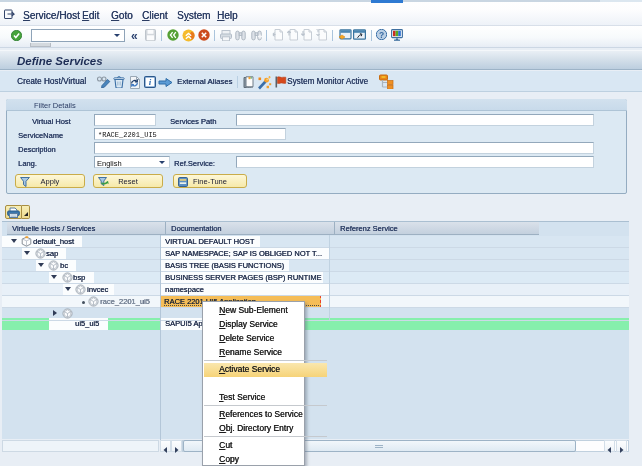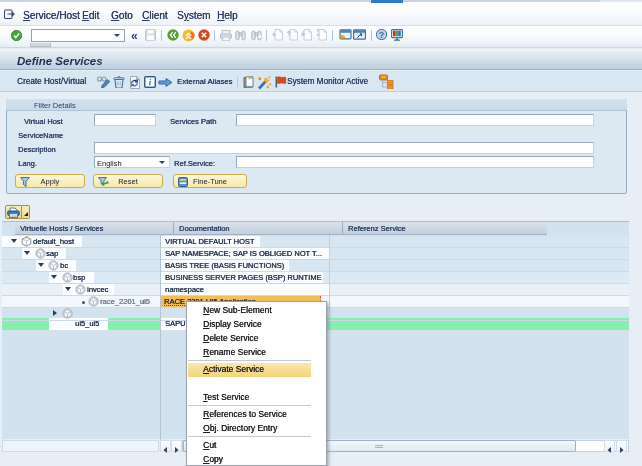--- a/index.html
+++ b/index.html
@@ -28,35 +28,35 @@
 #fhead span{position:absolute;left:8px;top:2px;font-size:7.5px;color:#2b3c63;margin-left:20px;}
 .flb{position:absolute;font-size:7.5px;color:#2b3c63;text-shadow:0.3px 0 0 #2b3c63;}
 .inp{position:absolute;background:#fff;border:1px solid #93a8bb;border-bottom-color:#c3d2de;border-right-color:#c3d2de;height:12px;font-size:7.5px;}
 .ybtn{position:absolute;top:174px;height:14px;background:linear-gradient(#fdf7d8,#f6e9a9);border:1px solid #c9ac49;border-radius:3px;font-size:7.5px;color:#223;text-align:center;}
 
 #mtb1{left:5px;top:205px;width:17px;height:14px;background:linear-gradient(#f7eeb6,#edda8f);border:1px solid #a98e41;border-radius:2px 0 0 2px;}
 #mtb2{left:22px;top:205px;width:8px;height:14px;background:linear-gradient(#f7eeb6,#edda8f);border:1px solid #a98e41;border-left:none;border-radius:0 2px 2px 0;}
 #mtb2 .c{position:absolute;right:1px;bottom:2px;width:0;height:0;border-left:4px solid transparent;border-bottom:4px solid #222;}
 
 #tbl{left:2px;top:221px;width:627px;height:218px;background:#d3e2ef;border-top:1px solid #aabfd1;}
-#thead{position:absolute;left:13px;top:0;width:532px;height:13px;background:linear-gradient(#dae1ea,#c3d0de);border-bottom:1px solid #9db0c2;}
+#thead{position:absolute;left:5px;top:0;width:532px;height:13px;background:linear-gradient(#dae1ea,#c3d0de);border-bottom:1px solid #9db0c2;}
 .hx{position:absolute;top:2px;font-size:7.5px;color:#2b3c63;text-shadow:0.3px 0 0 #2b3c63;}
 .row{position:absolute;left:0;width:627px;height:12px;}
 .cell{position:absolute;top:0;height:12px;}
 .tx{position:absolute;top:1px;font-size:7.5px;color:#222f4d;white-space:nowrap;text-shadow:0.35px 0 0 #222f4d;}
 .vline{position:absolute;width:1px;background:#b3c6d8;}
 .rsep{position:absolute;left:0;width:627px;height:1px;background:#ccd9e6;}
 .tri-d{position:absolute;width:0;height:0;border-left:3px solid transparent;border-right:3px solid transparent;border-top:4.2px solid #303c57;}
 .tri-r{position:absolute;width:0;height:0;border-top:3px solid transparent;border-bottom:3px solid transparent;border-left:4.2px solid #303c57;}
 
 .sbt{position:absolute;background:#f4f8fb;border:1px solid #c0d0de;}
 .sbb{position:absolute;width:11px;height:12px;background:linear-gradient(#fcfdfe,#eef3f8);border:1px solid #d3dee8;}
 .sbb:after{content:"";position:absolute;}
 
-#cmenu{left:186px;top:301px;width:141px;height:165px;background:#fff;border:1px solid #9aa1ab;box-shadow:2px 2px 3px rgba(90,100,115,0.45);}
+#cmenu{left:202px;top:301px;width:103px;height:165px;background:#fff;border:1px solid #9aa1ab;box-shadow:2px 2px 3px rgba(90,100,115,0.45);}
 .cmi{position:absolute;left:1px;width:123px;height:14px;font-size:8.5px;color:#1c1c1c;}
 .cmi span{position:absolute;left:15px;top:1px;text-shadow:0.3px 0 0 #1c1c1c;}
 .cmi u{text-decoration:underline;}
 .cmsep{position:absolute;left:1px;width:123px;height:1px;background:#c5c9ce;}
 .hl{background:linear-gradient(#fae7ae,#f6d378);}
 .dis{color:#a9adb3;}
 .dis span{text-shadow:0.3px 0 0 #a9adb3 !important;}
 </style>
 </head>
 <body>
@@ -229,28 +229,29 @@
       <rect x="3.5" y="2.2" width="4" height="1.6" fill="#f6c52a"></rect>
       <path d="M4.5 6 v7 M4.5 8.5 h5 M4.5 13 h5" stroke="#aab4bd" stroke-width="1.2" fill="none"></path>
       <rect x="9.5" y="6.5" width="5.5" height="4" fill="#ef9023" stroke="#c96d10" stroke-width="0.7"></rect>
       <rect x="9.5" y="11.2" width="5.5" height="4" fill="#ef9023" stroke="#c96d10" stroke-width="0.7"></rect>
     </svg>
 
   <div class="abs" id="fbox"></div>
   <div class="abs" id="fhead">
       <span>Filter Details</span>
     </div>
-  <span class="flb" style="left:24px;top:117px">Virtual Host</span>
+  <span class="flb" style="left:32px;top:117px">Virtual Host</span>
   <span class="flb" style="left:170px;top:117px">Services Path</span>
   <span class="flb" style="left:18px;top:131px">ServiceName</span>
   <span class="flb" style="left:18px;top:145px">Description</span>
   <span class="flb" style="left:18px;top:159px">Lang.</span>
   <span class="flb" style="left:174px;top:159px">Ref.Service:</span>
   <div class="inp" style="left:94px;top:114px;width:62px"></div>
   <div class="inp" style="left:236px;top:114px;width:358px"></div>
+  <div class="inp" style="left:94px;top:128px;width:192px;font-family:'Liberation Mono',monospace;font-size:7px;color:#111;padding:2px 0 0 3px;">*RACE_2201_UI5</div>
   <div class="inp" style="left:94px;top:142px;width:500px"></div>
   <div class="inp" style="left:94px;top:156px;width:76px;padding:2px 0 0 2px;color:#111;">English<span style="position:absolute;right:4px;top:4px;width:0;height:0;border-left:3px solid transparent;border-right:3px solid transparent;border-top:3.5px solid #28406e;"></span></div>
   <div class="inp" style="left:236px;top:156px;width:358px"></div>
   <div class="ybtn" style="left:15px;width:70px;padding-top:2px;">Apply</div>
   <div class="ybtn" style="left:93px;width:70px;padding-top:2px;">Reset</div>
   <div class="ybtn" style="left:173px;width:74px;padding-top:2px;">Fine-Tune</div>
   <svg class="abs" style="left:20px;top:177px" width="10" height="10">
       <path d="M0.6 0.5 h8.8 L6 4.3 v5.2 L3.5 7.6 V4.3 Z" fill="#a8c8e4" stroke="#33659a" stroke-width="0.9"></path>
     </svg>
   <svg class="abs" style="left:98px;top:177px" width="11" height="10">

